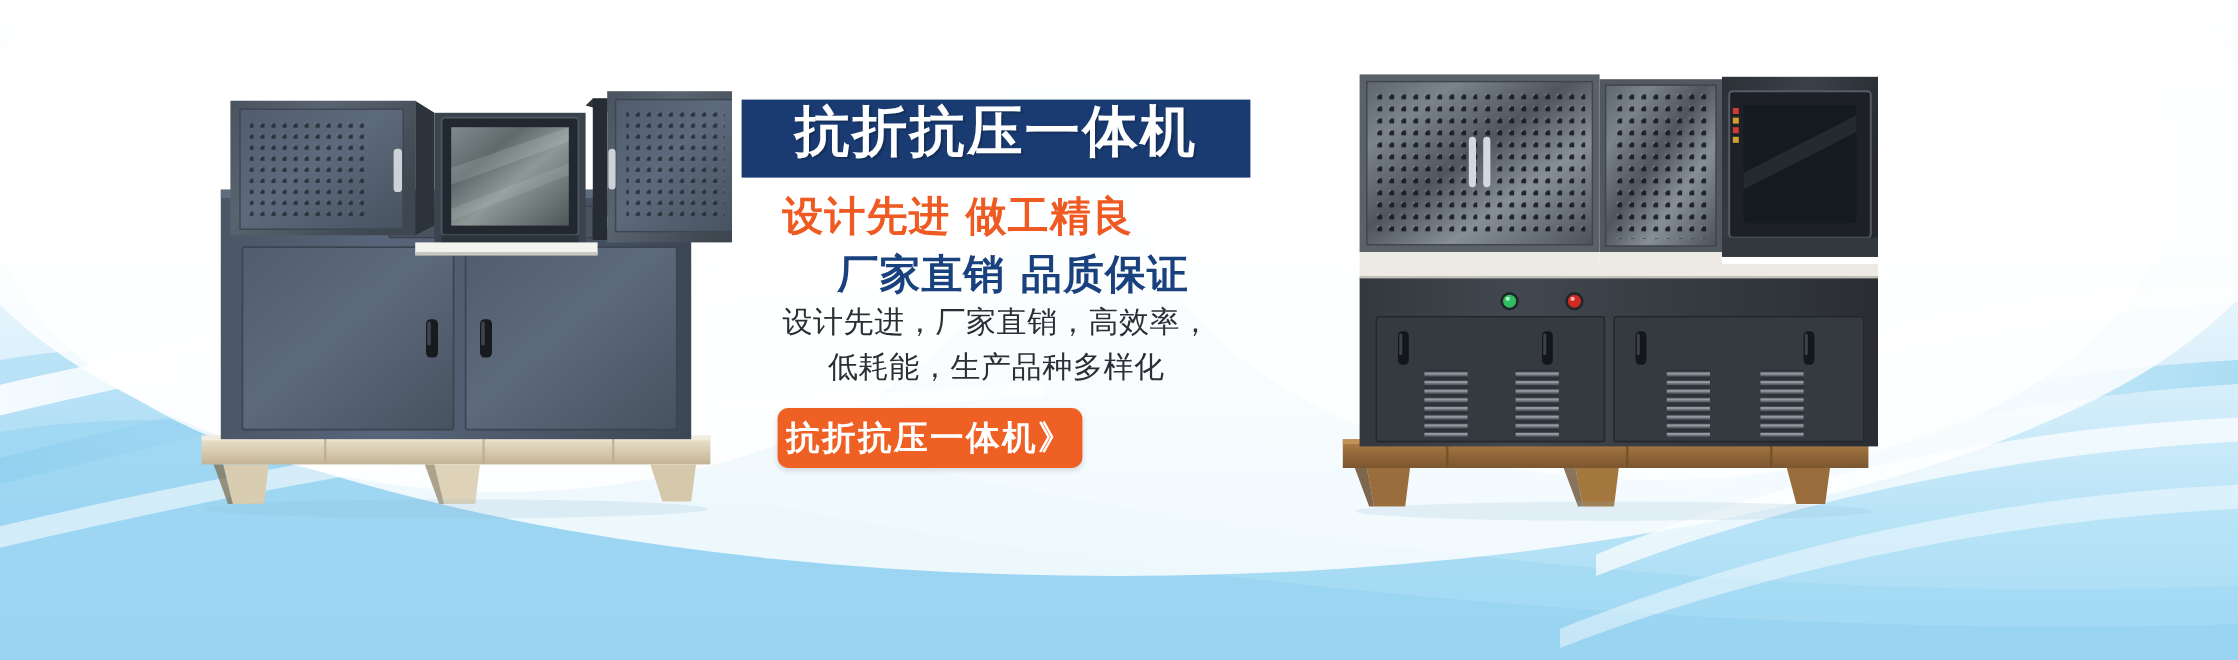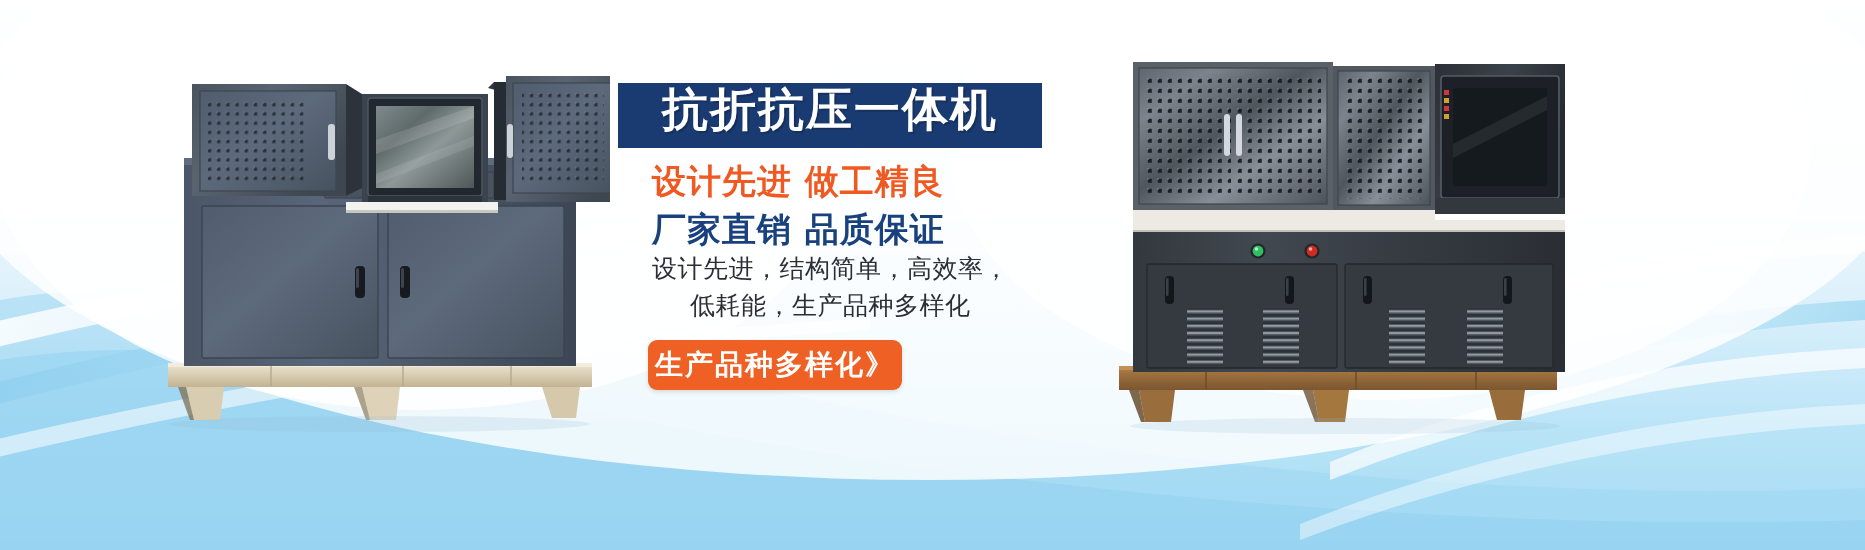--- a/index.html
+++ b/index.html
@@ -18,21 +18,21 @@
   .machine{position:absolute;}
   
   .headline-bar{
     position:absolute;background:#1a3b72;display:flex;align-items:flex-start;justify-content:center;
   }
   .headline-txt{
     color:#ffffff;font-weight:bold;letter-spacing:2px;white-space:nowrap;
     text-shadow:2px 2px 0 rgba(0,0,0,0.18);
   }
   .line-orange{position:absolute;color:#ef5a22;font-weight:bold;white-space:nowrap;letter-spacing:1px;}
-  .line-blue{position:absolute;color:#19417e;font-weight:bold;white-space:nowrap;letter-spacing:1px;}
+  .line-blue{position:absolute;color:#19417e;font-weight:bold;white-space:nowrap;letter-spacing:1px;margin-left:46px;}
   .desc{position:absolute;color:#2a2f35;white-space:nowrap;letter-spacing:0.5px;}
   .cta{
     position:absolute;background:#ee6023;border-radius:9px;display:flex;align-items:center;justify-content:center;
     box-shadow:0 2px 4px rgba(0,0,0,0.12);cursor:pointer;
   }
   .cta span{color:#fff;font-weight:bold;letter-spacing:2px;white-space:nowrap;}
 </style>
 </head>
 <body>
 
@@ -291,21 +291,21 @@
   </div>
 
   <div class="headline-bar" style="left:618px;top:83px;width:424px;height:65px;">
     <div class="headline-txt" style="font-size:46px;line-height:52px;">抗折抗压一体机</div>
   </div>
 
   <div class="line-orange" style="left:652px;top:160px;font-size:34px;line-height:42px;">设计先进 做工精良</div>
 
   <div class="line-blue" style="left:652px;top:208px;font-size:34px;line-height:42px;">厂家直销  品质保证</div>
 
-  <div class="desc" style="left:652px;top:252px;font-size:25px;line-height:34px;">设计先进，结构简单，高效率，</div>
+  <div class="desc" style="left:652px;top:252px;font-size:25px;line-height:34px;">设计先进，厂家直销，高效率，</div>
 
   <div class="desc" style="left:690px;top:289px;font-size:25px;line-height:34px;">低耗能，生产品种多样化</div>
 
   <div class="cta" style="left:648px;top:340px;width:254px;height:50px;">
-    <span style="font-size:28px;">生产品种多样化》</span>
+    <span style="font-size:28px;">抗折抗压一体机》</span>
   </div>
 
 </div>
 
 </body></html>

